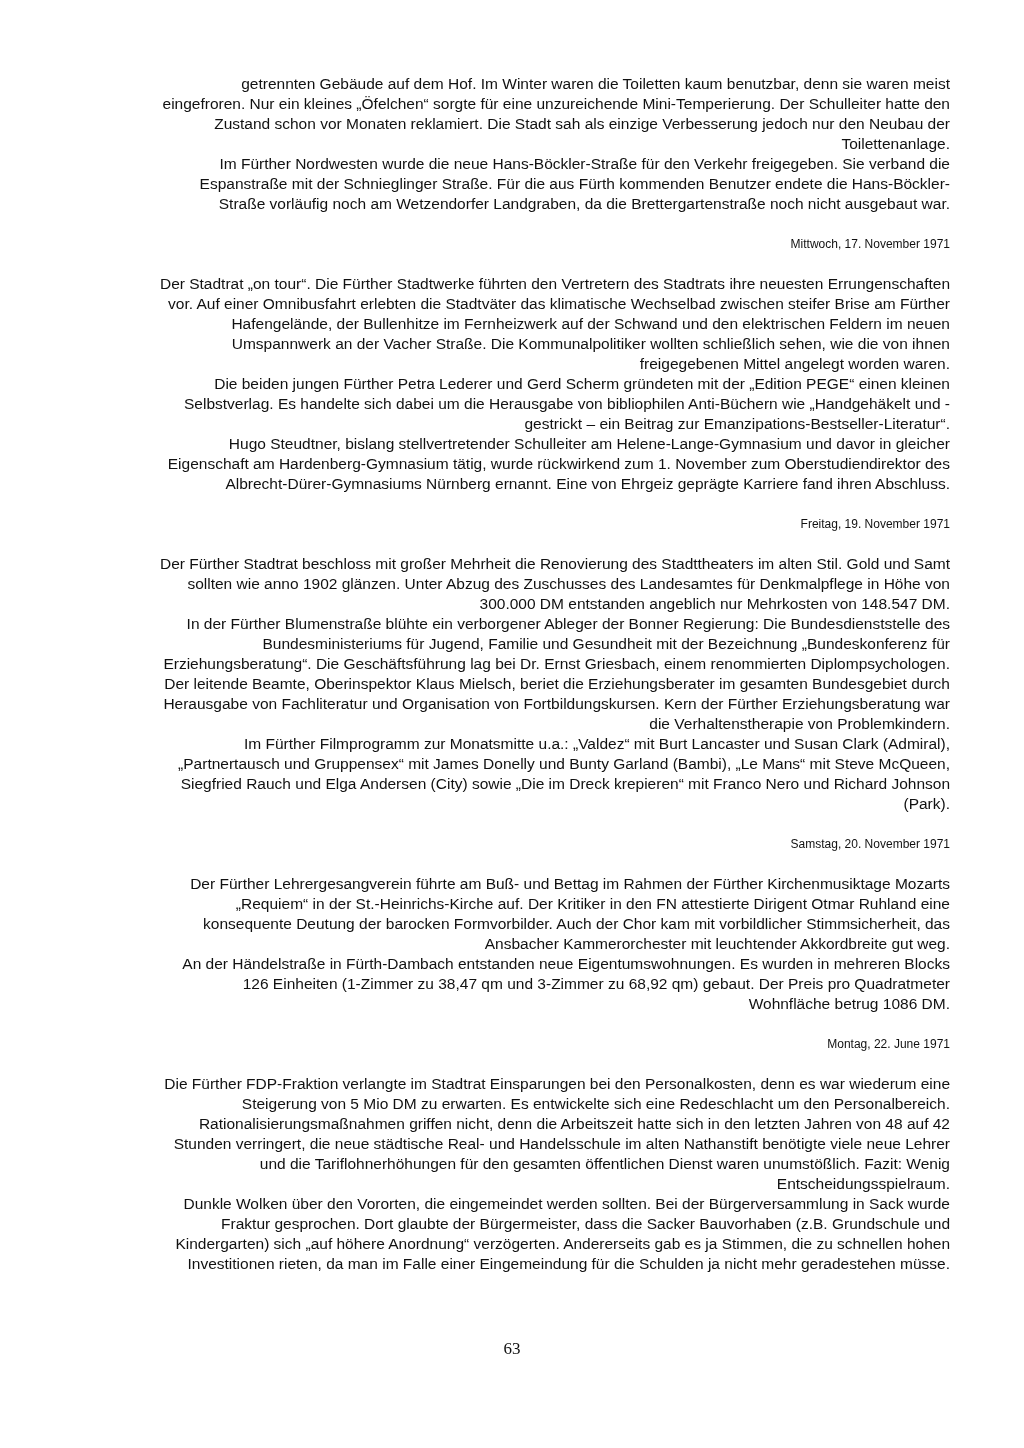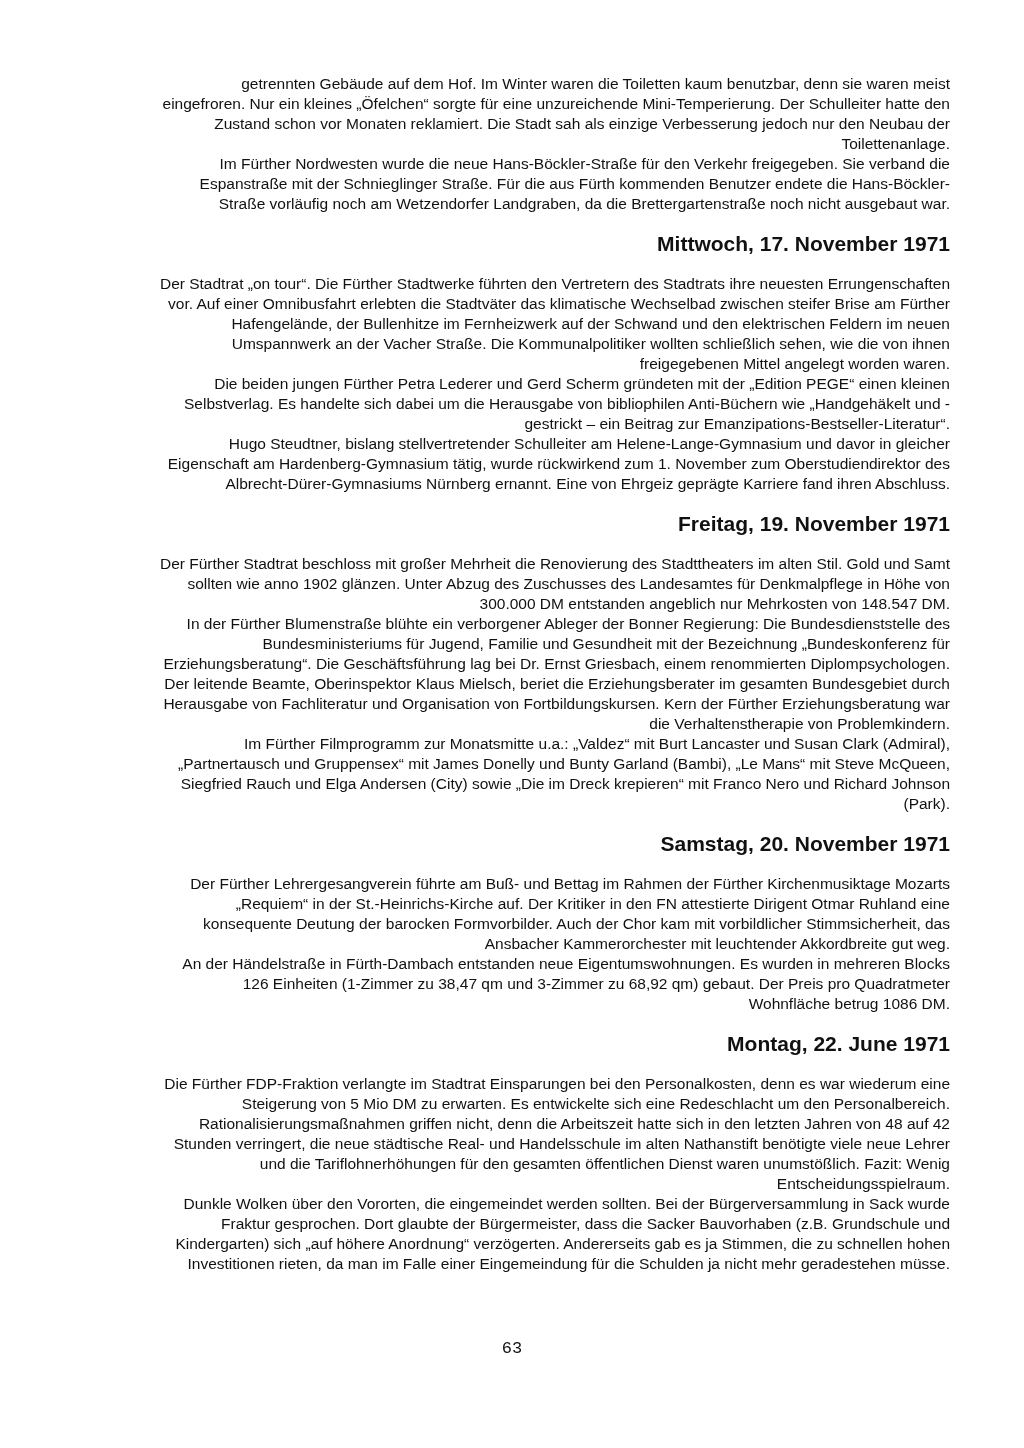--- a/index.html
+++ b/index.html
@@ -22,32 +22,32 @@
     font-size: 15.5px;
     line-height: 20px;
     text-align: right;
   }
   .para {
     margin: 0;
     white-space: pre-line; 
   }
   .heading {
     margin: 20px 0 20px 0;
-    font-size: 21px;
+    font-size: 12px;
     line-height: 20px;
-    font-weight: bold;
+    font-weight: normal;
     white-space: pre-line;
   }
   .page-footer {
     position: absolute;
     top: 1338px;
     left: 0;
     width: 1024px;
     text-align: center;
-    font-family: Liberation Mono, monospace;
+    font-family: Liberation Serif, serif;
     font-size: 17px;
     line-height: 22px;
     color: #111111;
   }
 </style>
 </head>
 <body>
 
 <div class="page-content">
 

